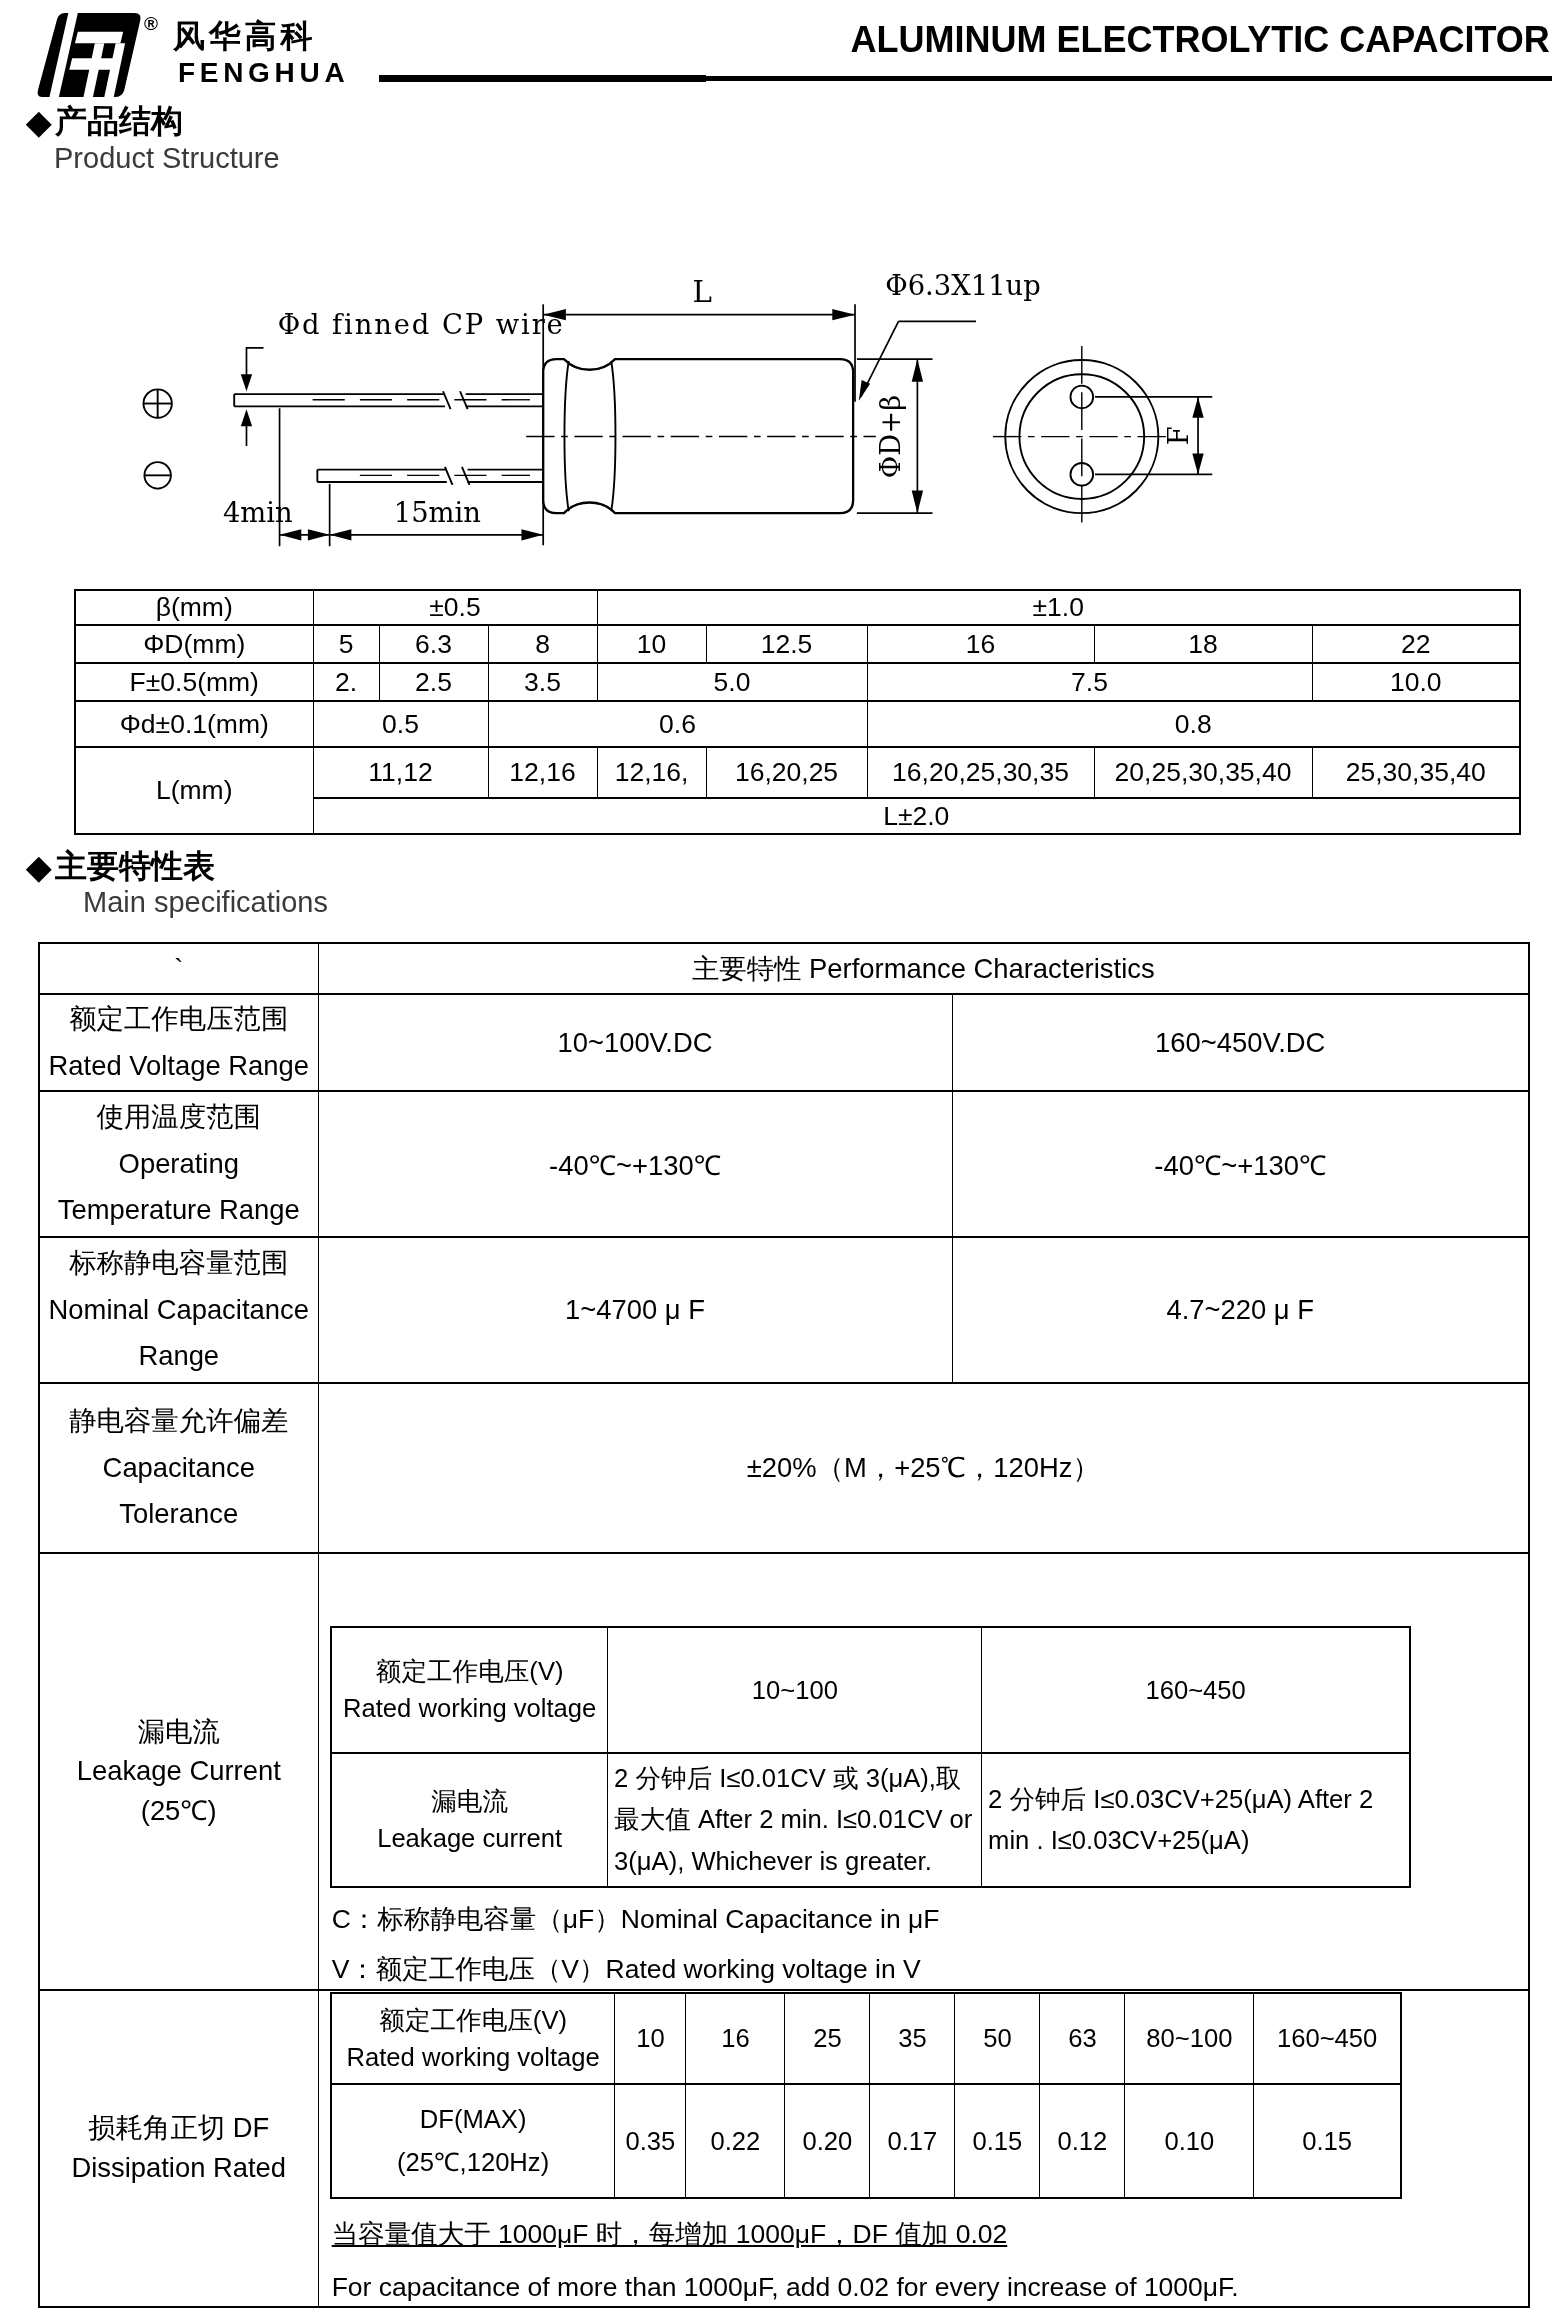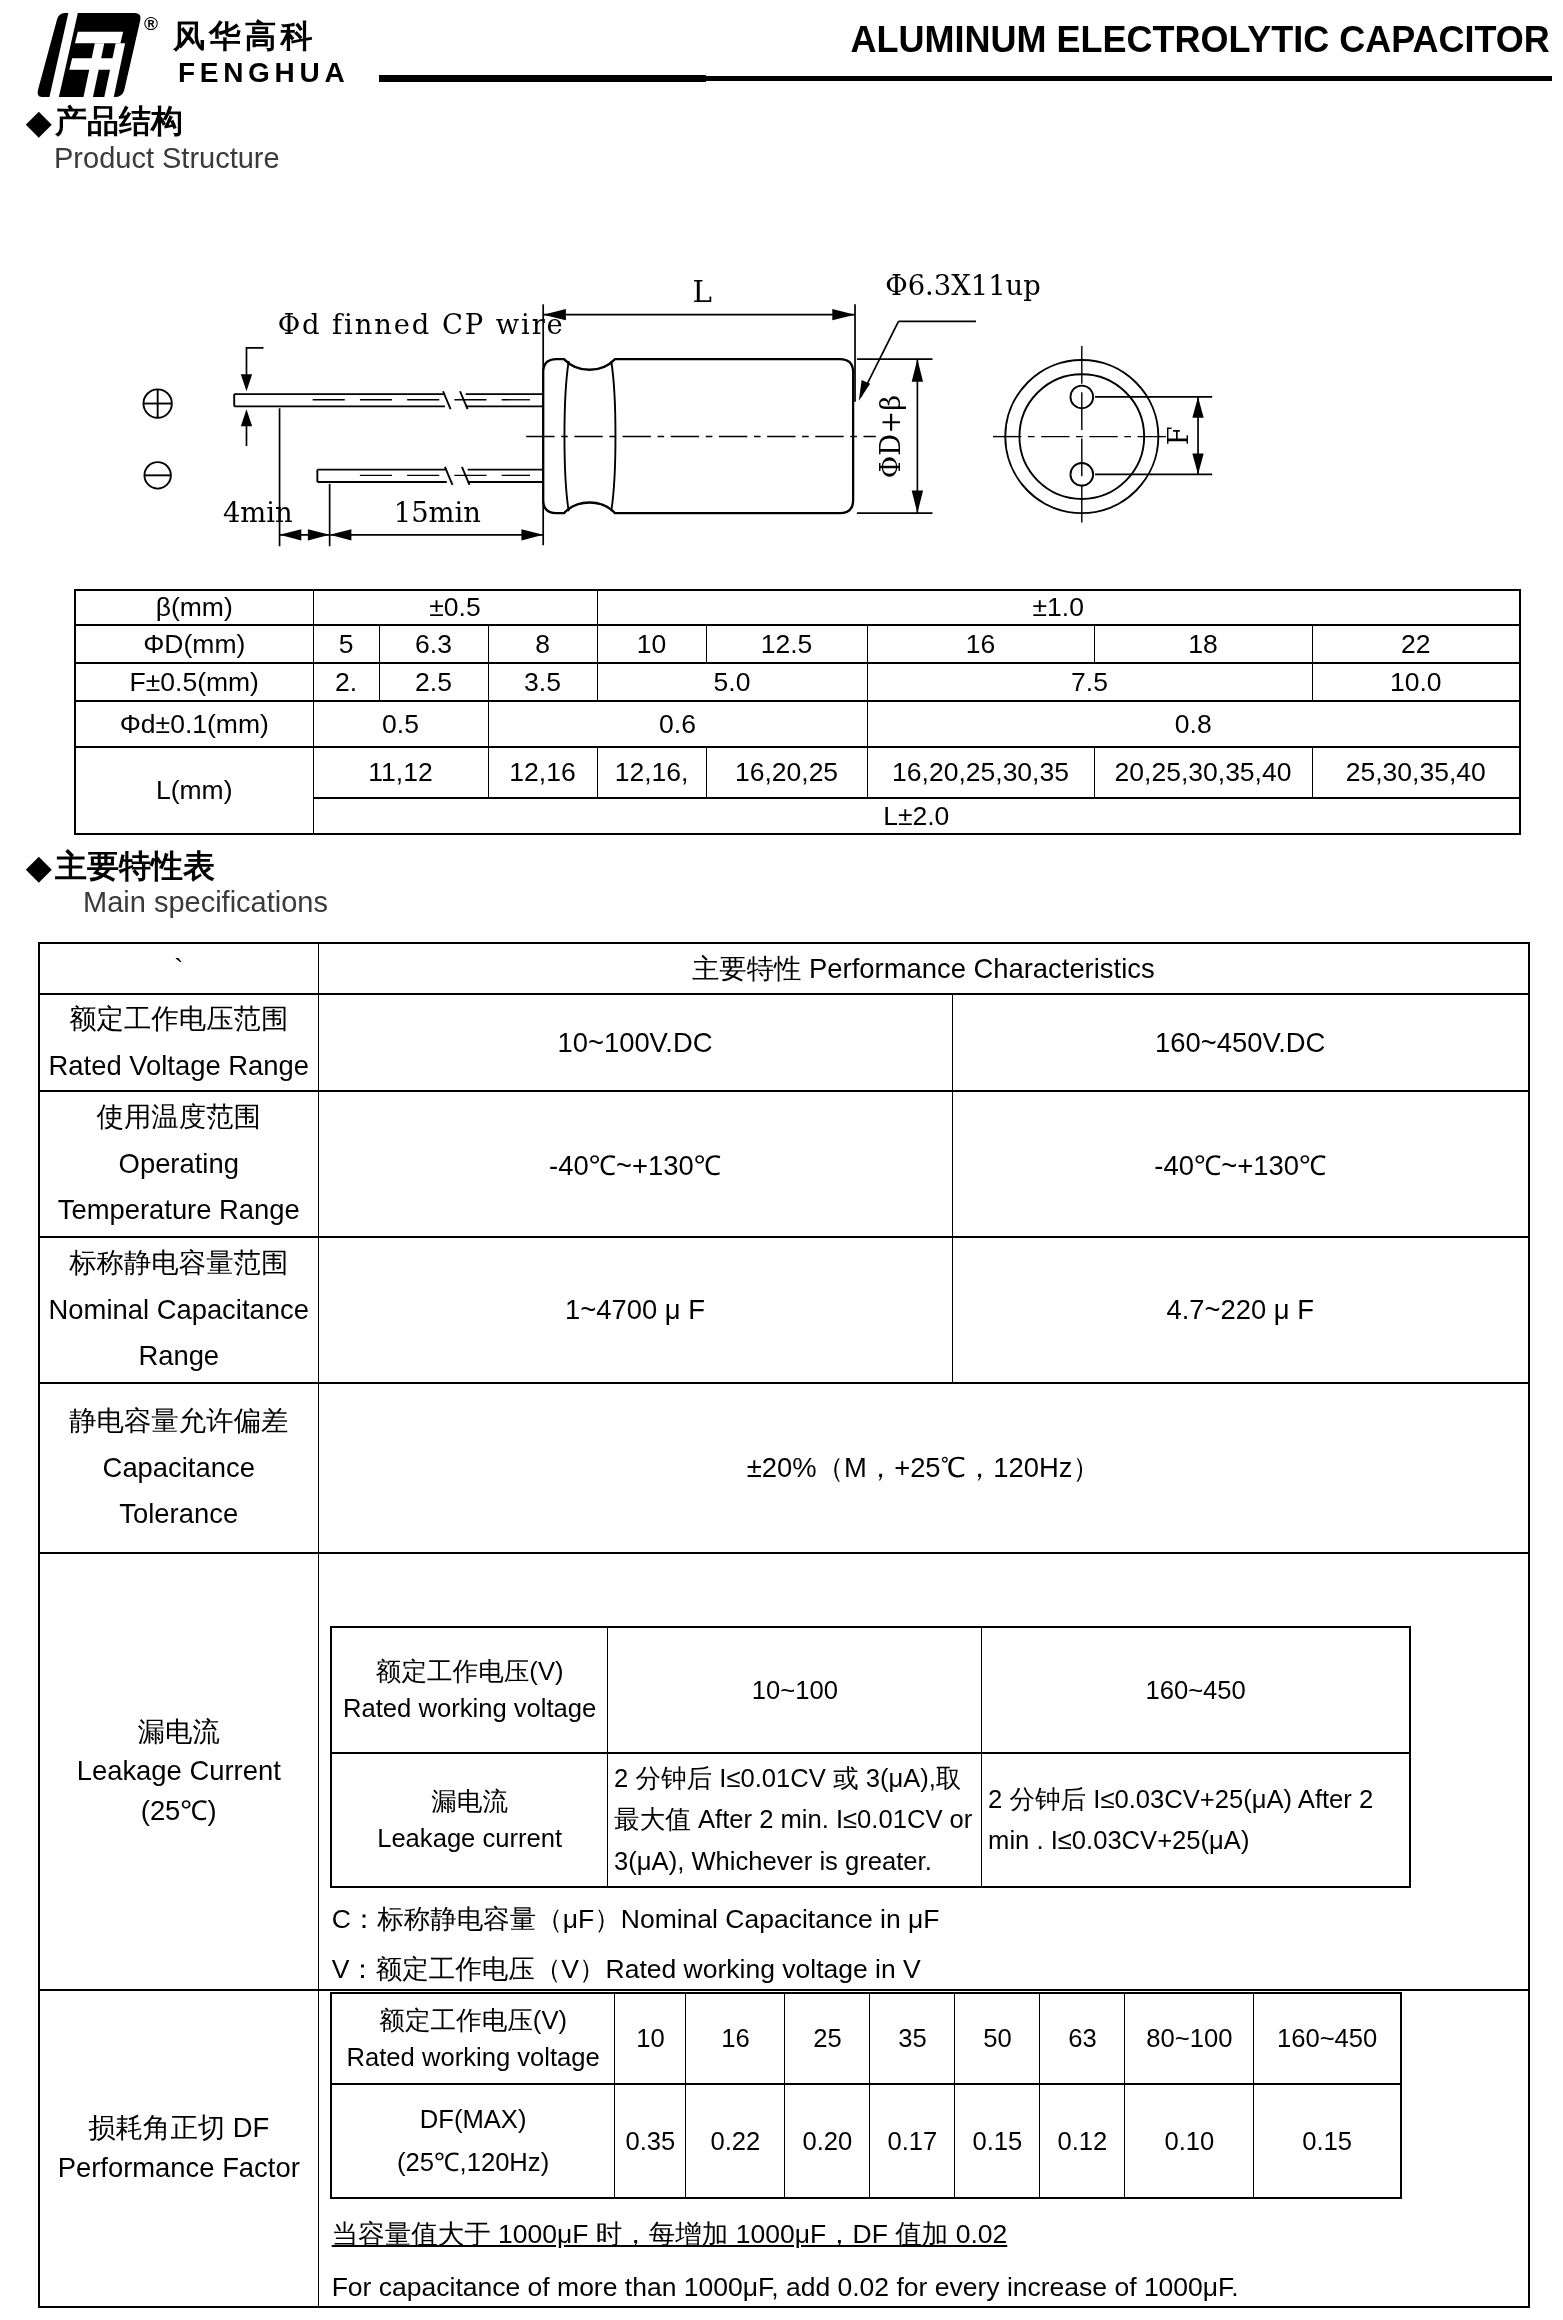--- a/index.html
+++ b/index.html
@@ -332,21 +332,21 @@
       </tbody>
           </table>
       <div class="note-line">C：标称静电容量（μF）Nominal Capacitance in μF</div>
       <div class="note-line">V：额定工作电压（V）Rated working voltage in V</div>
     </td>
   </tr>
 
   <tr style="height:309px">
     <td class="lbl-group">
       <div>损耗角正切 DF</div>
-      <div>Performance Factor</div>
+      <div>Dissipation Rated</div>
     </td>
     <td colspan="2" class="inner-wrap" style="vertical-align:top;">
       <table class="inner-table" style="width:1070px; margin-top:1.9px;">
         <colgroup>
           <col style="width:284px">
               <col style="width:71px">
               <col style="width:99px">
               <col style="width:85px">
           <col style="width:85px">
               <col style="width:85px">

